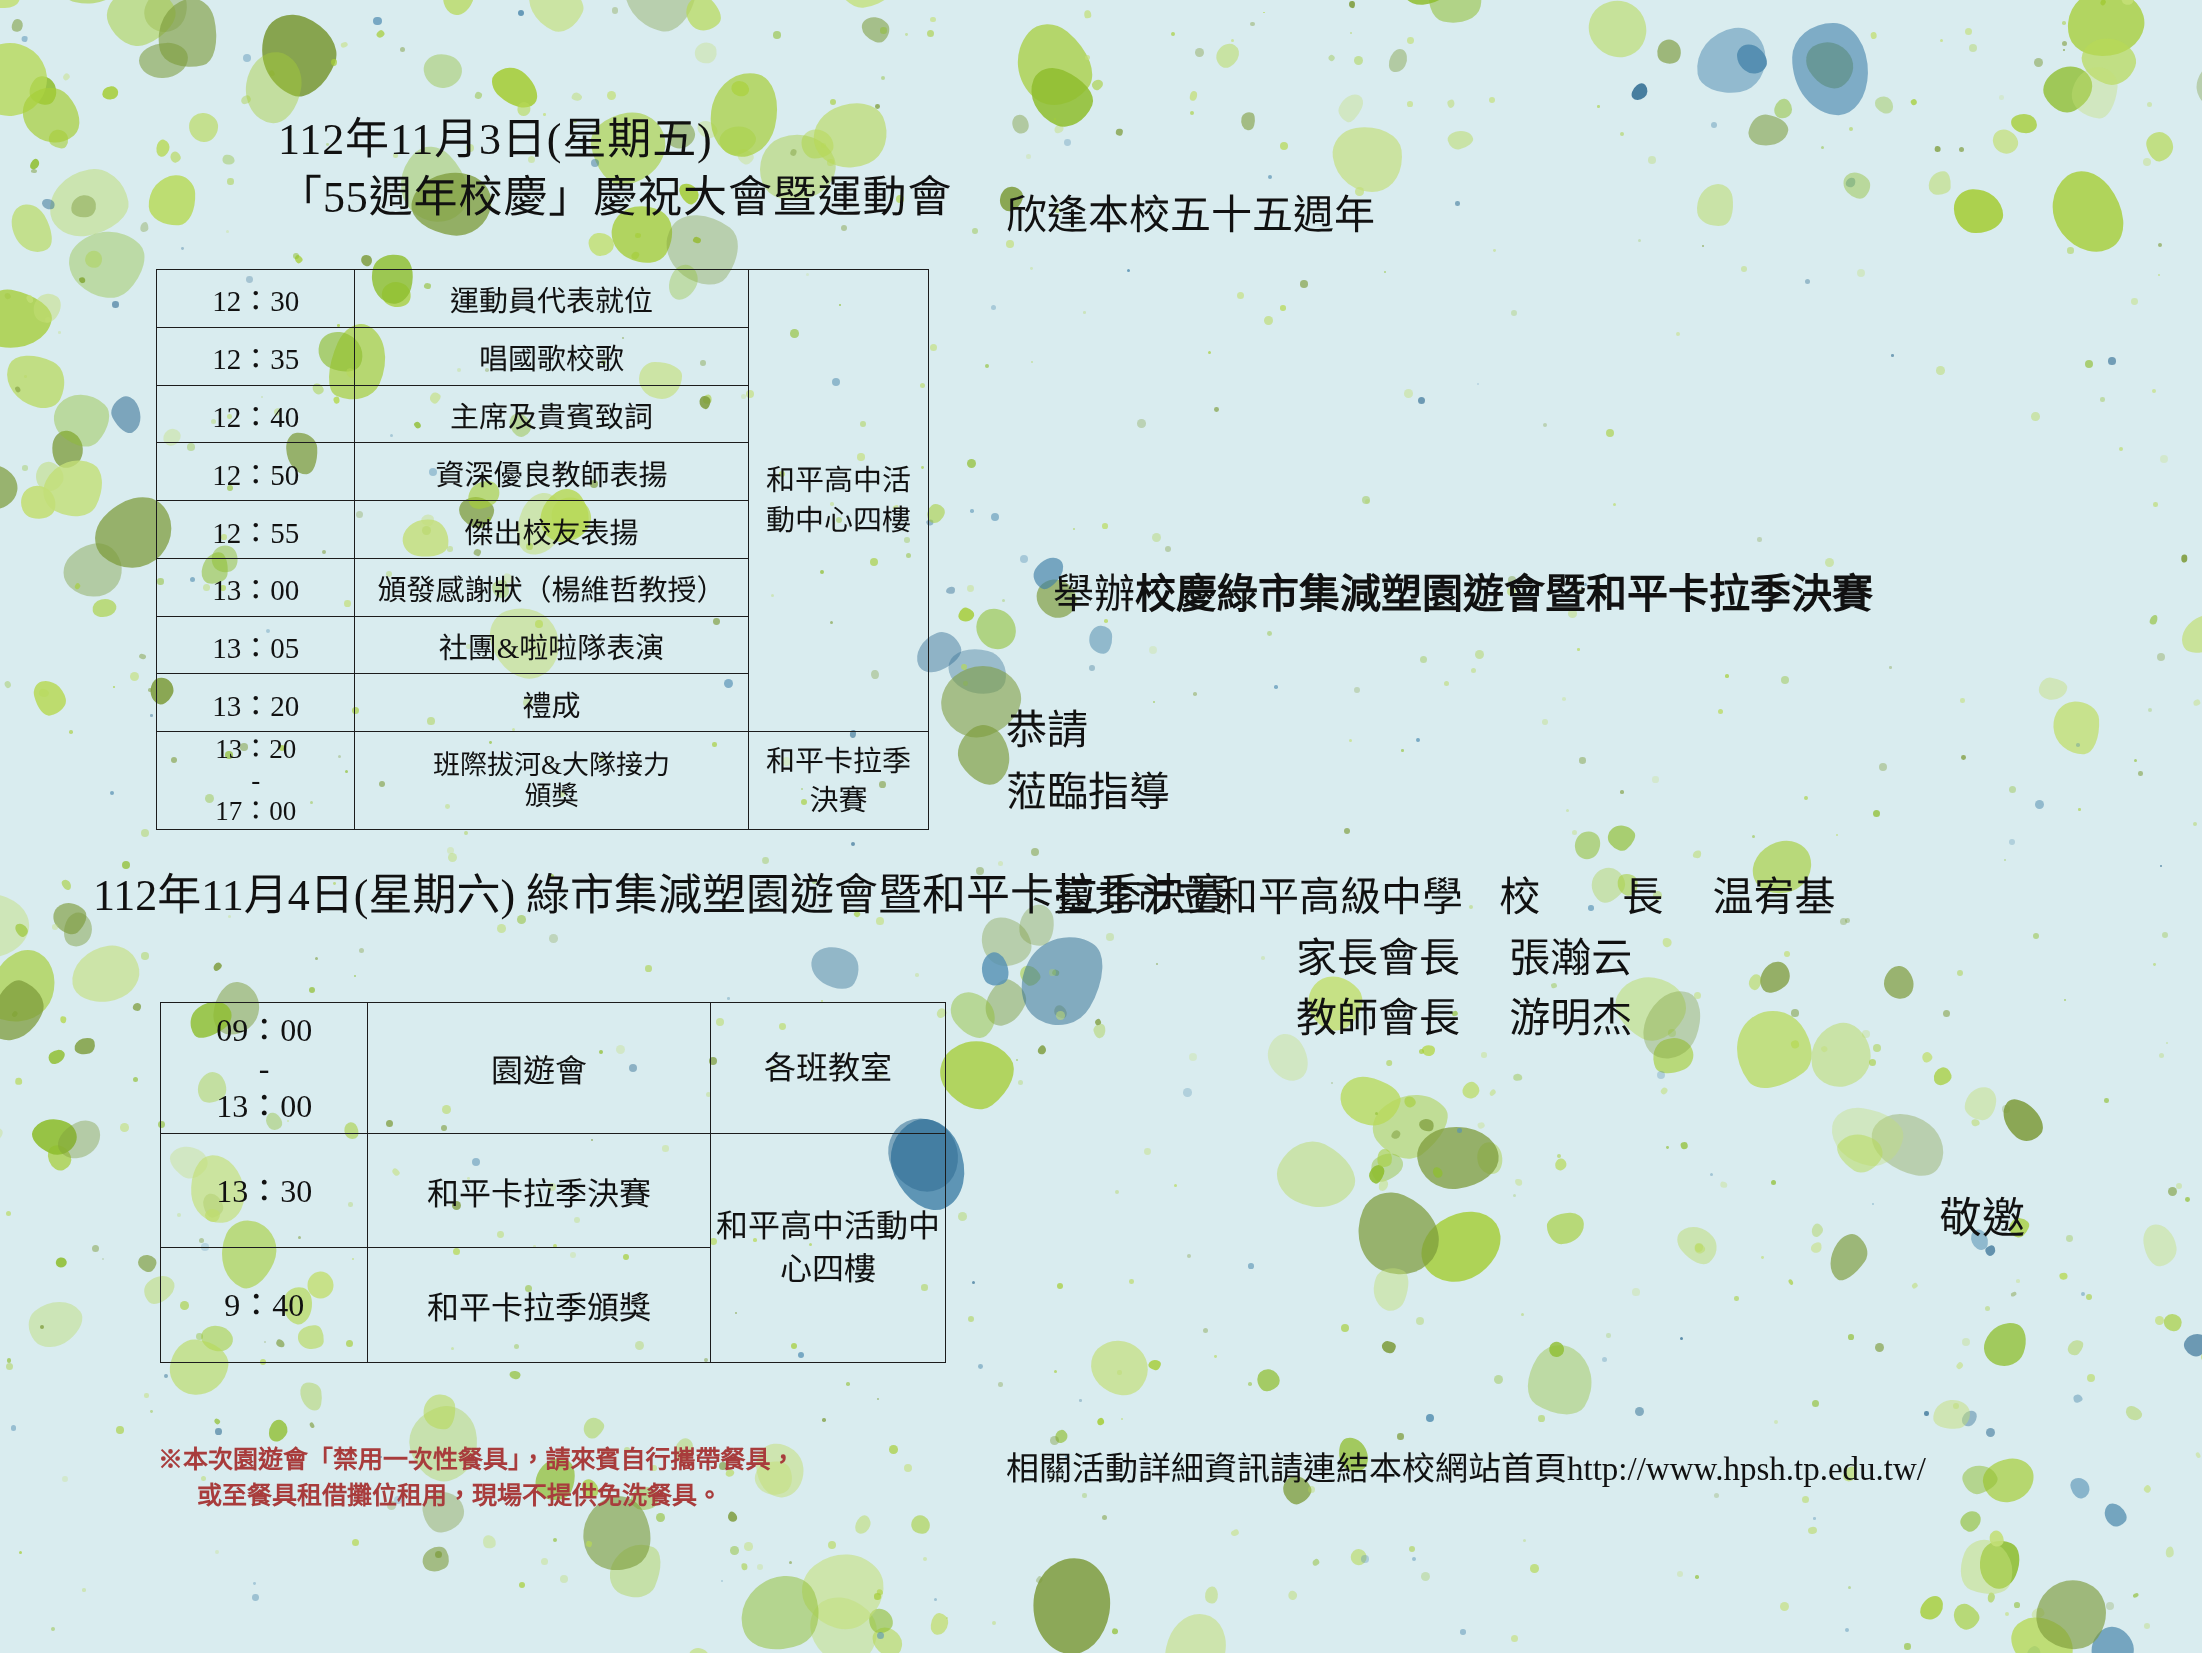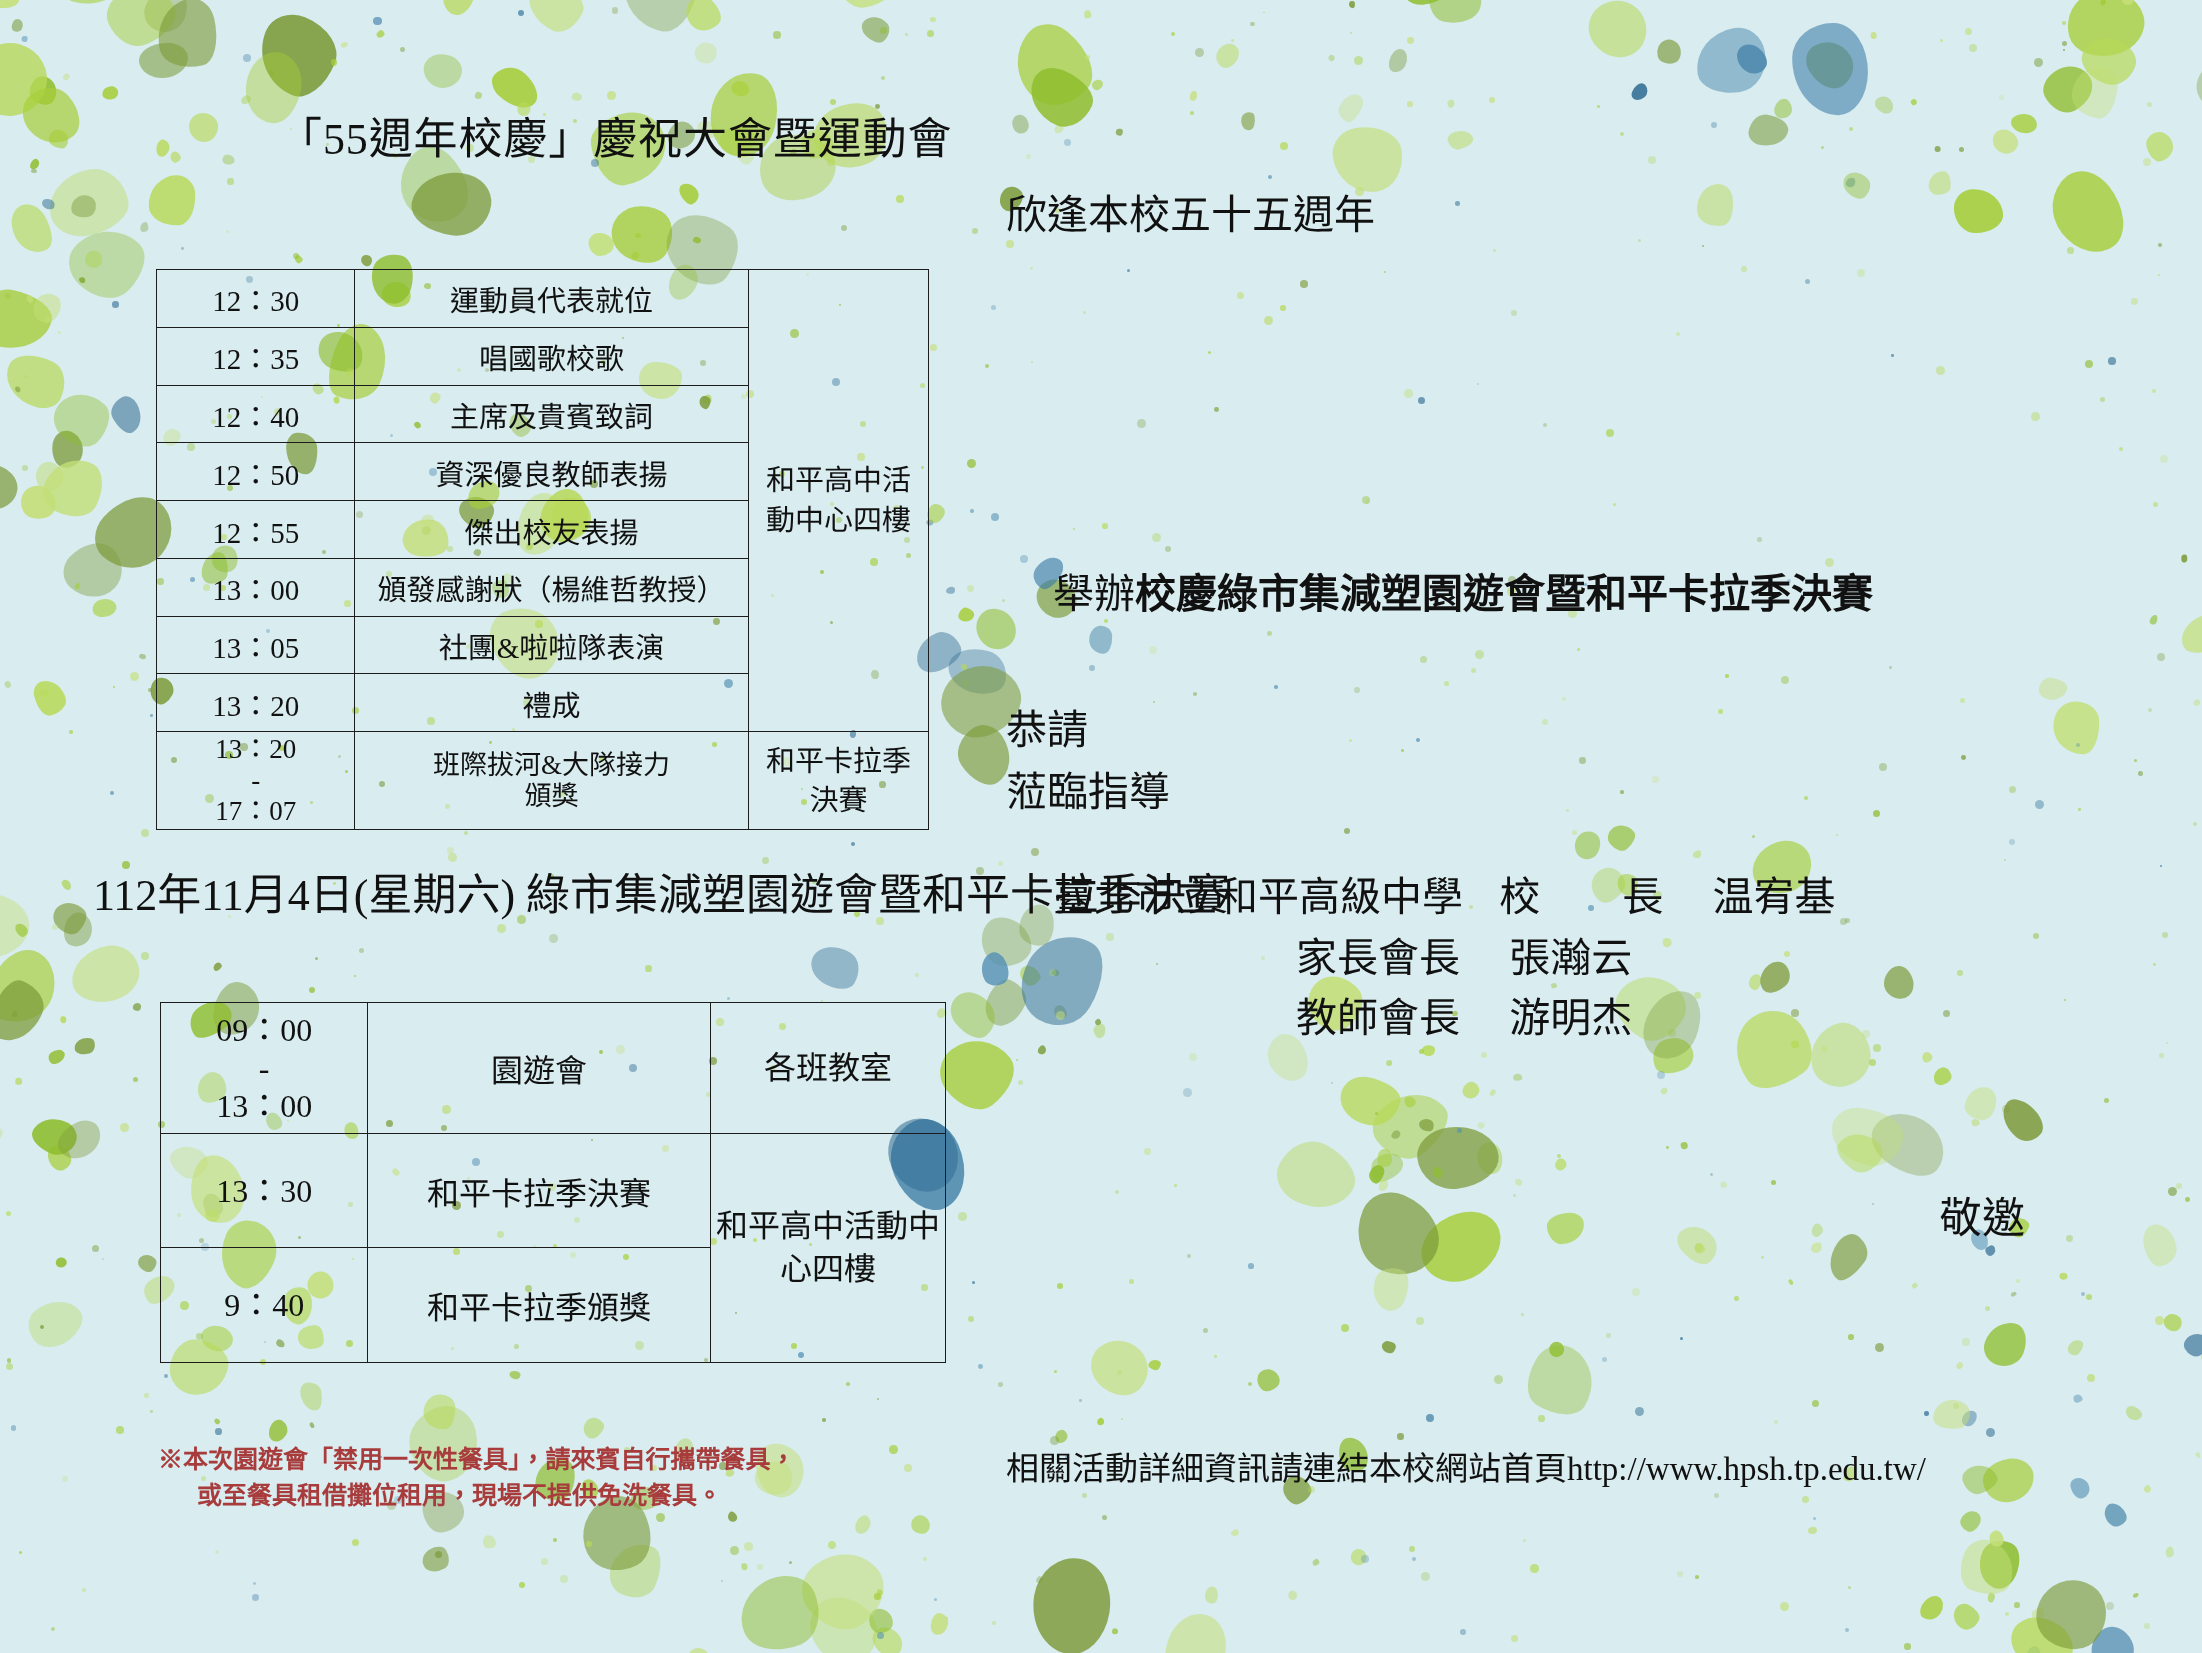--- a/index.html
+++ b/index.html
@@ -1105,20 +1105,21 @@
       <span class="blob" style="left:1774px;top:1420px;width:4.2px;height:4.2px;background:#b7d957;opacity:0.32;"></span>
       <span class="blob" style="left:963px;top:681px;width:4.8px;height:4.8px;background:#8fbe2f;opacity:0.29;"></span>
       <span class="blob" style="left:880px;top:27px;width:6.6px;height:6.6px;background:#8fbe2f;opacity:0.49;"></span>
       <span class="blob" style="left:2134px;top:759px;width:3.2px;height:3.2px;background:#8fbe2f;opacity:0.61;"></span>
       <span class="blob" style="left:998px;top:861px;width:5.4px;height:5.4px;background:#c3df77;opacity:0.36;"></span>
     </div>
 
   <div id="content">
 
     <div class="abs left-title">
+      <span>112年11月3日(星期五)</span>
       <span class="line2">「55週年校慶」慶祝大會暨運動會</span>
     </div>
 
     <table class="abs sched" id="table1">
       <tbody>
         <tr>
           <td class="time">12：30</td>
           <td class="item">運動員代表就位</td>
           <td class="place" rowspan="8">和平高中活動中心四樓</td>
         </tr>
@@ -1147,21 +1148,21 @@
           <td class="item">社團&amp;啦啦隊表演</td>
         </tr>
         <tr>
           <td class="time">13：20</td>
           <td class="item">禮成</td>
         </tr>
         <tr>
           <td class="time two-line">
             <span>13：20</span><br>
             <span>-</span><br>
-            <span>17：07</span>
+            <span>17：00</span>
           </td>
           <td class="item two-line">
             <span>班際拔河&amp;大隊接力</span><br>
             <span>頒獎</span>
           </td>
           <td class="place">和平卡拉季決賽</td>
         </tr>
       </tbody>
     </table>
 

